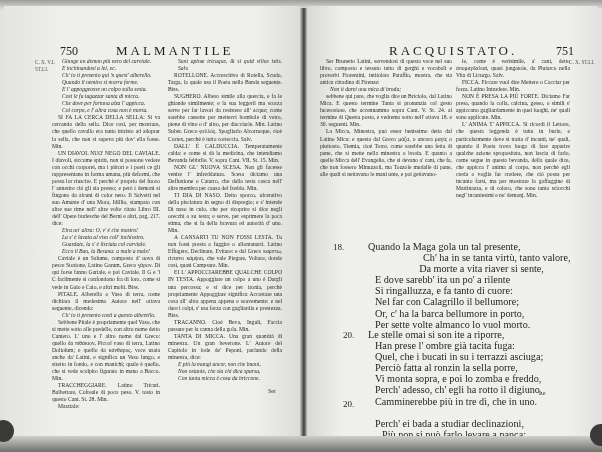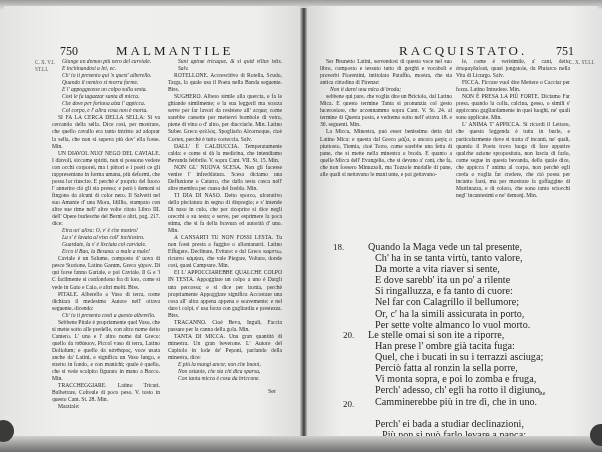--- a/index.html
+++ b/index.html
@@ -77,56 +77,56 @@
         <p class="it">Non ostante, che sia chi dica sparsa,</p>
         <p class="it">Con tanta micca è cosa da briccone.</p>
       </div>
 
     <div class="catch" style="left:264px; top:382px;">Ser</div>
   </div>
 
   <div class="gutter"></div>
 
   <div class="page right">
-    <div class="running-head" style="left:92px;">RACQUISTATO.</div>
+    <div class="running-head" style="left:82px;">RACQUISTATO.</div>
     <div class="page-num" style="left:249px;">751</div>
 
     <div class="col" id="rc1" style="left:13px; top:52px; width:132px;">
         <p class="ind">Ser Brunetto Latini, servendosi di questa voce nel suo libro, composto e tessuto tutto di gerghi e vocaboli e proverbi Fiorentini, intitolato Pataffio, mostra, che sia antica cittadina di Firenze:</p>
         <p class="it">Non ti darei una mica di broda;</p>
         <p class="ind">sebbene qui pare, che voglia dire un Briciolo, dal Latino Mica. E questo termine Tanta si pronunzia col gesto lucerosiore, che accennammo sopra Cant. V. St. 24. al termine di Questa posta, e vedremo sotto nell' ottava 18. e 30. seguenti. Min.</p>
         <p class="ind">La Micca, Minestra, può esser benissimo detta dal Latino Mica: e questa dal Greco μάζα, o ancora μαγίς o piuttosto, Tiemia, cioè Torre, come sarebbe una fetta di pane, che si mette nella minestra o broda. E quanto a quelle Micca dell' Evangelio, che si devano a' cani, che fa, che non fossero Minuzzoli, ma Tozzole mudalle di pane, alle quali si nettavano le mani unte, e poi gettavano-</p>
       </div>
     <div class="col" id="rc2" style="left:149px; top:52px; width:114px;">
         <p class="ind">le, come è verisimile, a' cani, detto ἀπομαγδαλιαί, quasi jongatoie, da Plutarco nella Vita di Licurgo. Salv.</p>
         <p class="ind">FICCA. Ficcare vuol dire Mettere o Cacciar per forza. Latino Intrudere. Min.</p>
         <p class="ind">NON È PRESA LA PIÙ FORTE. Diciamo Far presa, quando la colla, calcina, gesso, o simili s' appiccano gagliardamente in quei luoghi, ne' quali sono applicate. Min.</p>
         <p class="ind">L' ANIMA T' APPICCA. Si ricordi il Lettore, che questa leggenda è tutta in burle, e particolarmente dove si tratta d' incanti, ne' quali, quando il Poeta trova luogo di fare apparire qualche azione spropositata, non lascia di farlo, come segue in questa bevanda, della quale dice, che appicca l' anima al corpo, non perchè egli creda o voglia far credere, che ciò possa per incanto farsi, ma per mostrare la goffaggine di Martinazza, e di coloro, che sono tanto sciocchi negl' incantesimi e ne' demonj. Min.</p>
       </div>
     <div class="margin-note" style="left:262px; top:53px; width:28px;">C. X. ST.LI.</div>
 
     <div id="stanzas">
         <div class="stanza-num" style="left: 26px; top: 236px;">18.</div>
         <div class="stanza" style="left: 61px; top: 235px; width: 220px;">
-          <div style="padding-left: 0px;">Quando la Maga vede un tal presente,</div>
-          <div style="padding-left: 7px;">Ch' ha in se tanta virtù, tanto valore,</div>
-          <div style="padding-left: 7px;">Da morte a vita riaver si sente,</div>
+          <div style="padding-left: 0px;">Quando la Maga gola un tal presente,</div>
+          <div style="padding-left: 7px; margin-left: 48px;">Ch' ha in se tanta virtù, tanto valore,</div>
+          <div style="padding-left: 7px; text-align: center;">Da morte a vita riaver si sente,</div>
           <div style="padding-left: 7px;">E dove sarebb' ita un po' a rilente</div>
           <div style="padding-left: 7px;">Si ringalluzza, e fa tanto di cuore:</div>
           <div style="padding-left: 7px;">Nel far con Calagrillo il bellumore;</div>
-          <div style="padding-left: 7px;">Or, c' ha la simili assicurata in porto,</div>
+          <div style="padding-left: 7px;">Or, c' ha la barca bellumore in porto,</div>
           <div style="padding-left: 7px;">Per sette volte almanco lo vuol morto.</div>
         </div>
         <div class="stanza-num" style="left: 36px; top: 324px;">20.</div>
         <div class="stanza" style="left: 61px; top: 323px; width: 220px;">
           <div style="padding-left: 0px;">Le stelle omai si son ite a riporre,</div>
           <div style="padding-left: 7px;">Han prese l' ombre già tacita fuga:</div>
           <div style="padding-left: 7px;">Quel, che i bucati in su i terrazzi asciuga;</div>
           <div style="padding-left: 7px;">Perciò fatta al ronzin la sella porre,</div>
-          <div style="padding-left: 7px;">Vi monta sopra, e poi lo zomba e fruga,</div>
+          <div style="padding-left: 7px;">Vi monta sopra, e poi lo zomba e freddo,</div>
           <div style="padding-left: 7px;">Perch' adesso, ch' egli ha rotto il digiuno,</div>
           <div style="padding-left: 7px;">Camminerebbe più in tre dì, che in uno.</div>
         </div>
         <div class="stanza-num" style="left: 36px; top: 393px;">20.</div>
         <div class="stanza" style="left: 68px; top: 392px; width: 220px; margin-top: 20px;">
           <div style="padding-left: 0px;">Perch' ei bada a studiar declinazioni,</div>
           <div style="padding-left: 7px;">Più non si può farlo levare a panca:</div>
         </div>
       </div>
 

